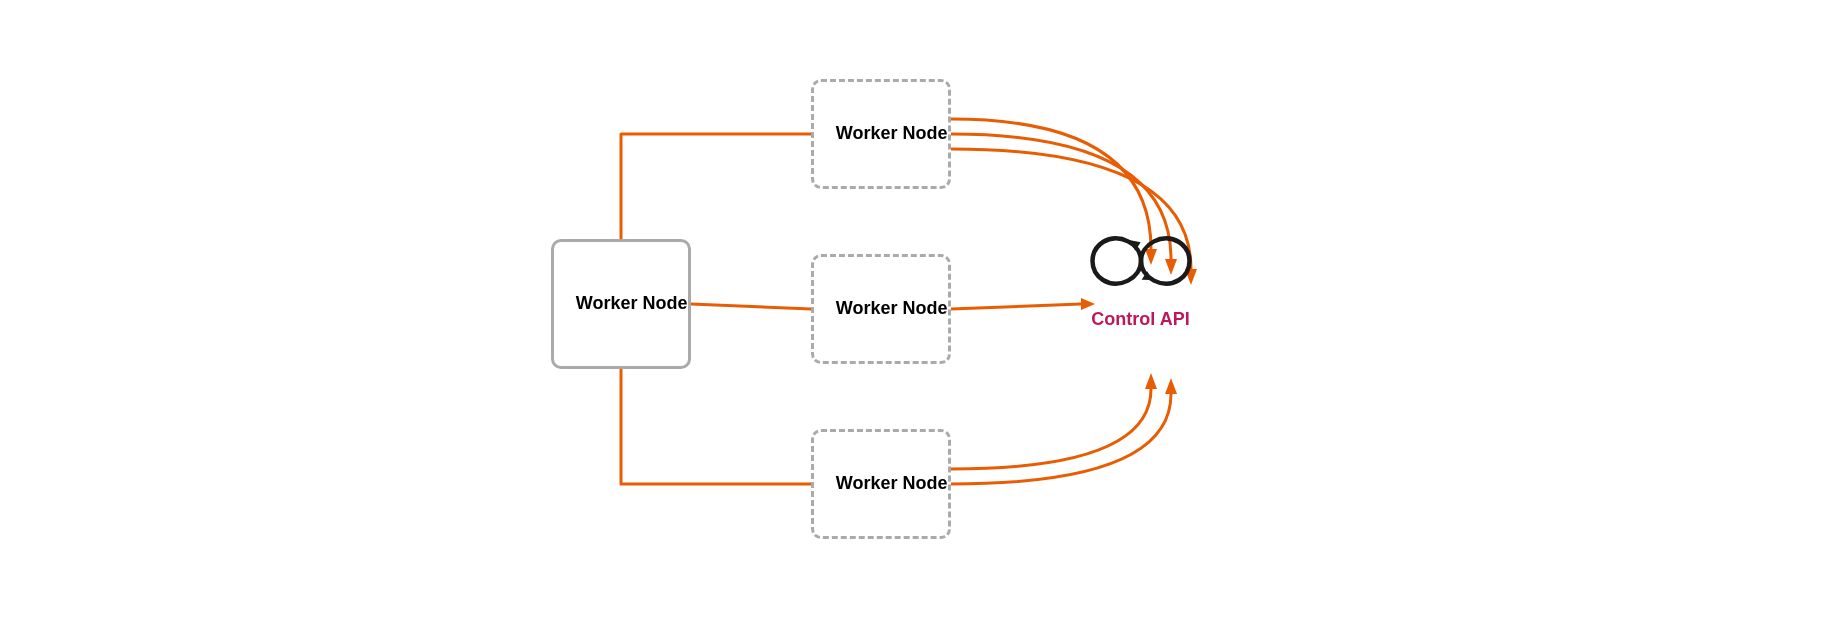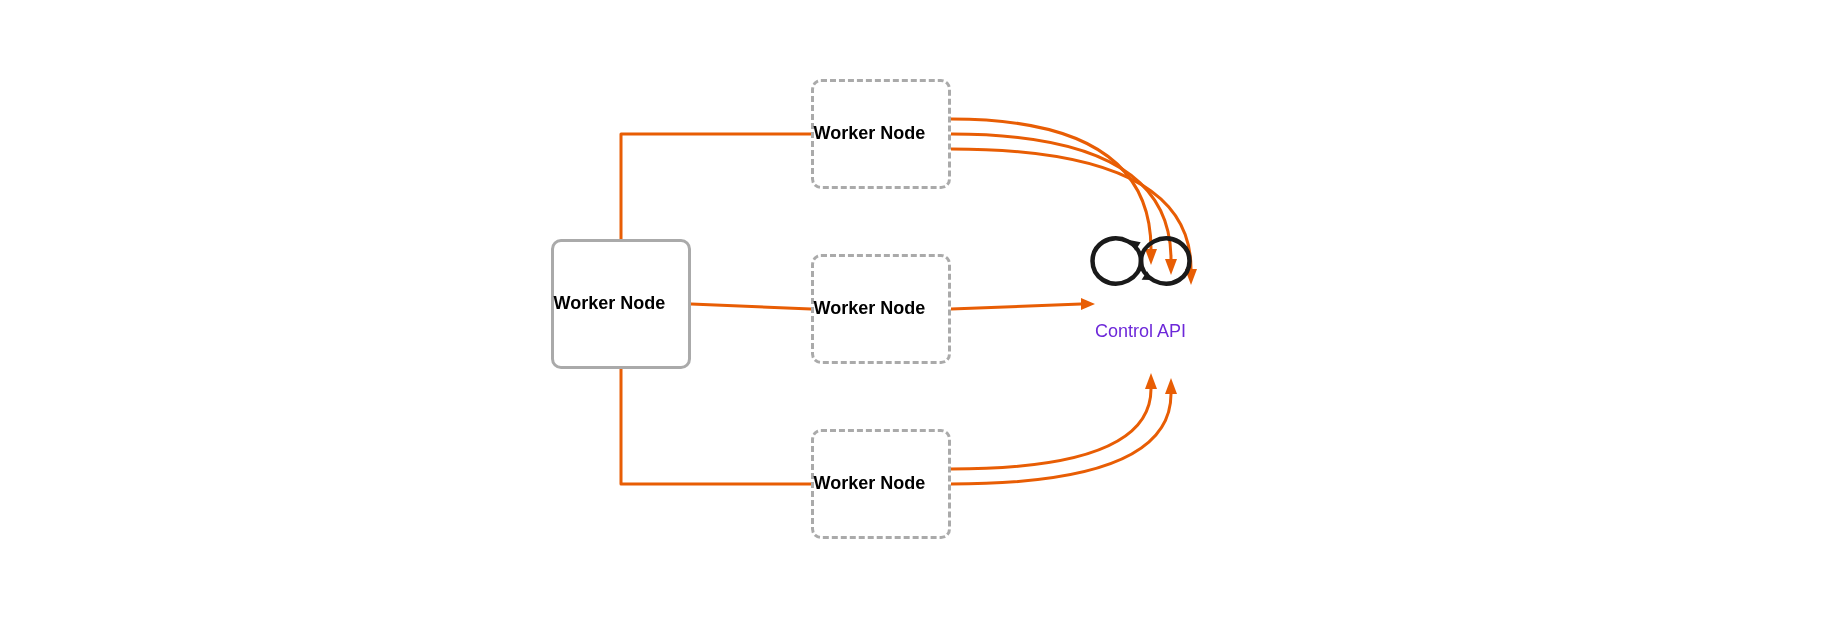--- a/index.html
+++ b/index.html
@@ -16,21 +16,21 @@
     .diagram {
       position: relative;
       width: 900px;
       height: 560px;
     }
     .node-box {
       position: absolute;
       border-radius: 10px;
       display: flex;
       align-items: center;
-      justify-content: flex-start;
+      justify-content: flex-end;
       text-align: center;
       font-weight: bold;
       font-size: 18px;
       line-height: 1.3;
     }
     .primary-node {
       border: 3px solid #aaa;
       background: #fff;
       width: 140px;
       height: 130px;
@@ -64,23 +64,23 @@
     .control-api {
       position: absolute;
       left: 610px;
       top: 195px;
       display: flex;
       flex-direction: column;
       align-items: center;
     }
     .control-api-label {
       font-size: 18px;
-      font-weight: normal;
-      color: #6d28d9;
-      margin-top: 18px;
+      font-weight: bold;
+      color: #be185d;
+      margin-top: 6px;
     }
     svg.arrows {
       position: absolute;
       top: 0;
       left: 0;
       width: 100%;
       height: 100%;
       overflow: visible;
     }
   </style>

